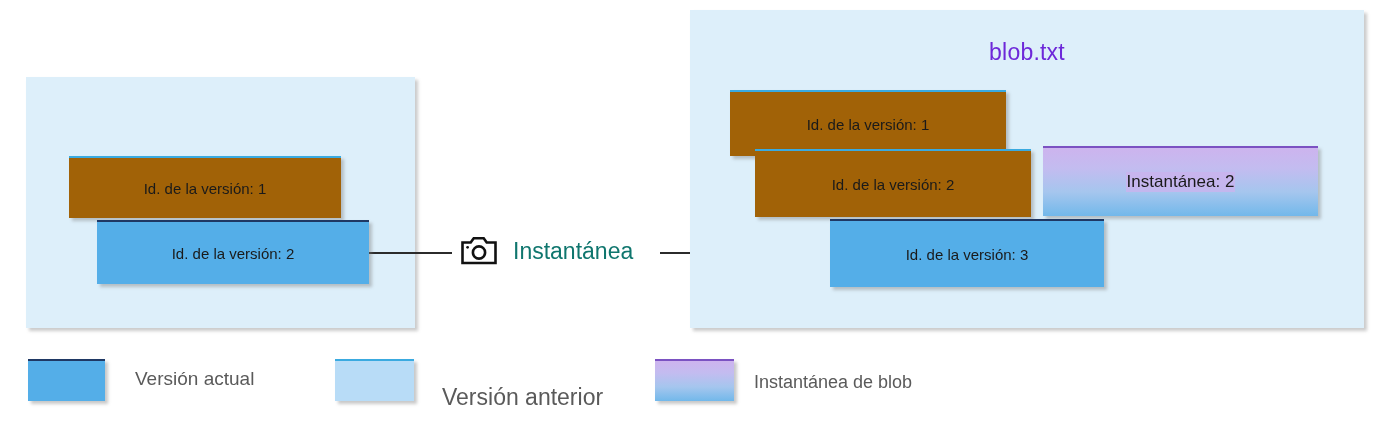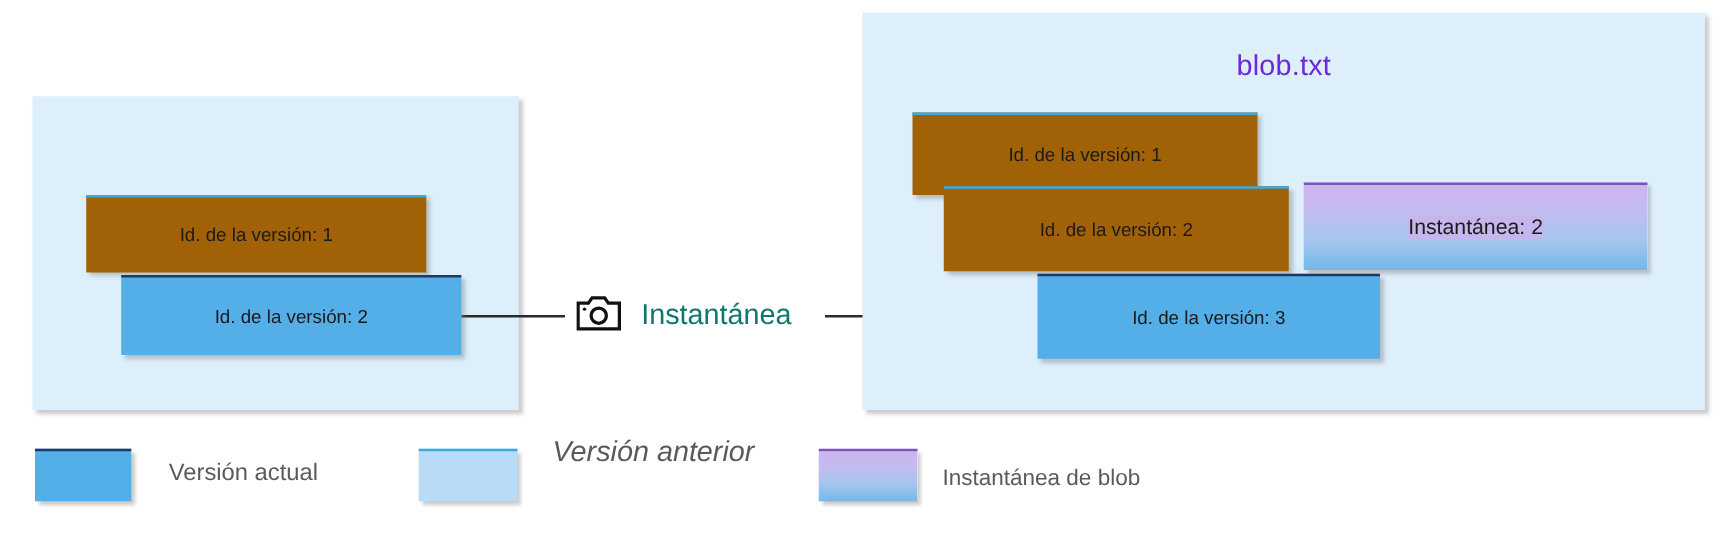--- a/index.html
+++ b/index.html
@@ -124,21 +124,21 @@
   #swatch-current  { left: 28px;  top: 359px; width: 77px; height: 42px; }
   #swatch-prev     { left: 335px; top: 359px; width: 79px; height: 42px; }
   #swatch-snapshot { left: 655px; top: 359px; width: 79px; height: 42px; }
 
   .legend-label {
     position: absolute;
     color: #5a5a5a;
     white-space: nowrap;
   }
   #label-current  { left: 135px; top: 368px; font-size: 19px; }
-  #label-prev     { left: 442px; top: 348px; font-size: 23px; font-style: italic; }
+  #label-prev     { left: 442px; top: 384px; font-size: 23px; }
   #label-snapshot { left: 754px; top: 372px; font-size: 18px; }
 </style>
 </head>
 <body>
 
 <div class="panel" id="panel-before">
   <div class="panel-title">blob.txt</div>
 </div>
 
 <div class="vbox prev" id="box-l-v1">

